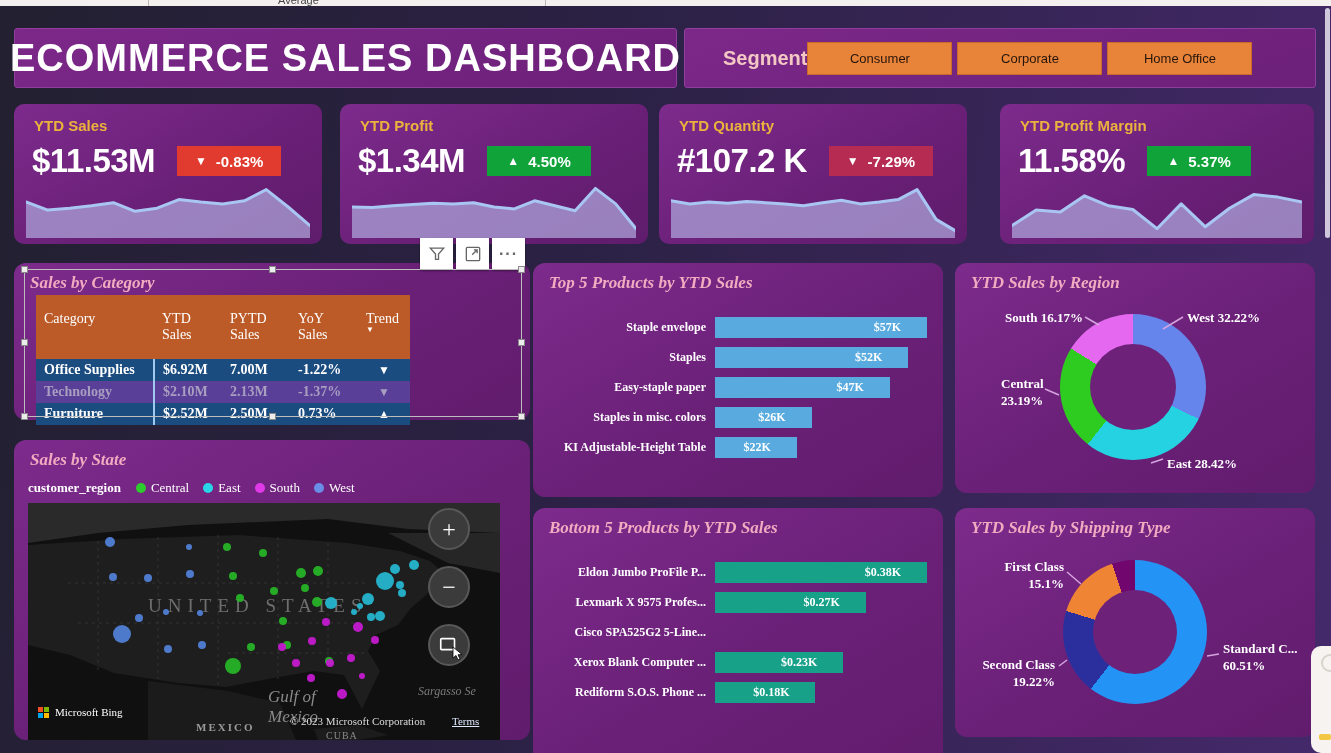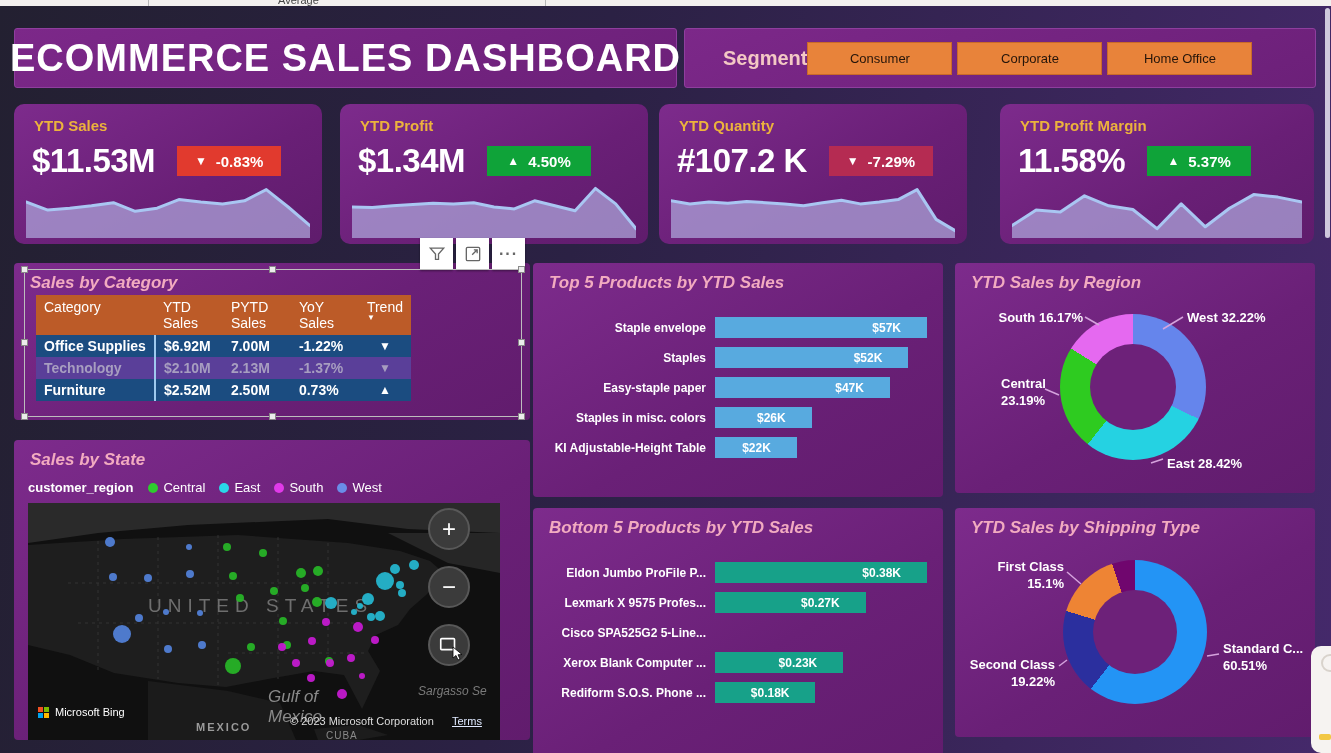--- a/index.html
+++ b/index.html
@@ -32,28 +32,28 @@
       background:linear-gradient(150deg,#7d2b8c 0%,#691f76 60%,#5f1c6c 100%); overflow:hidden; }
   .kpi-title { position:absolute; left:20px; top:13px; color:#ecb33c; font-size:15px; font-weight:700; }
   .kpi-row { position:absolute; left:18px; top:38px; right:12px; display:flex; align-items:center; gap:22px; }
   .kpi-value { color:#fff; font-size:33px; font-weight:800; letter-spacing:-.5px; white-space:nowrap; }
   .badge { height:30px; min-width:104px; padding:0 12px; display:flex; align-items:center; justify-content:center;
       gap:9px; color:#fff; font-weight:700; font-size:15px; }
   .badge .tri { font-size:12px; }
   .spark { position:absolute; left:12px; right:12px; bottom:6px; height:62px; width:calc(100% - 24px); }
 
   
-  .panel { position:absolute; border-radius:4px;
-      background:linear-gradient(150deg,#7d2b8c 0%,#6a2077 55%,#611c6d 100%); }
+  .panel { position:absolute; border-radius:12px;
+      background:linear-gradient(150deg,#7d2b8c 0%,#6a2077 55%,#611c6d 100%);font-family:Liberation Serif, serif; }
   .panel-title { position:absolute; left:16px; top:10px; color:#f2abc0; font-size:17px; font-weight:700; font-style:italic; white-space:nowrap; }
 
   
   .cat-table { position:absolute; left:22px; top:32px; border-collapse:collapse; }
   .cat-table th { background:#bc5b28; color:#fff; font-weight:400; font-size:14px; text-align:left;
-      padding:4px 8px; height:30px; vertical-align:top; }
+      padding:16px 8px; height:30px; vertical-align:top; }
   .cat-table th .sort { font-size:8px; line-height:6px; color:#fff; }
   .cat-table td { font-size:14px; font-weight:700; color:#fff; padding:2px 8px; height:22px; white-space:nowrap; }
   .cat-table tr.data { background:#1b4c80; }
   .cat-table tr.data td:nth-child(2) { border-left:2px solid #9fc9ee; }
   .cat-table tr.dim { background:#5a3f99; }
   .cat-table tr.dim td { color:#a79ec0; }
   .cat-table td.num { text-align:left; }
   .cat-table td.trend { text-align:center; font-size:12px; }
 
   

